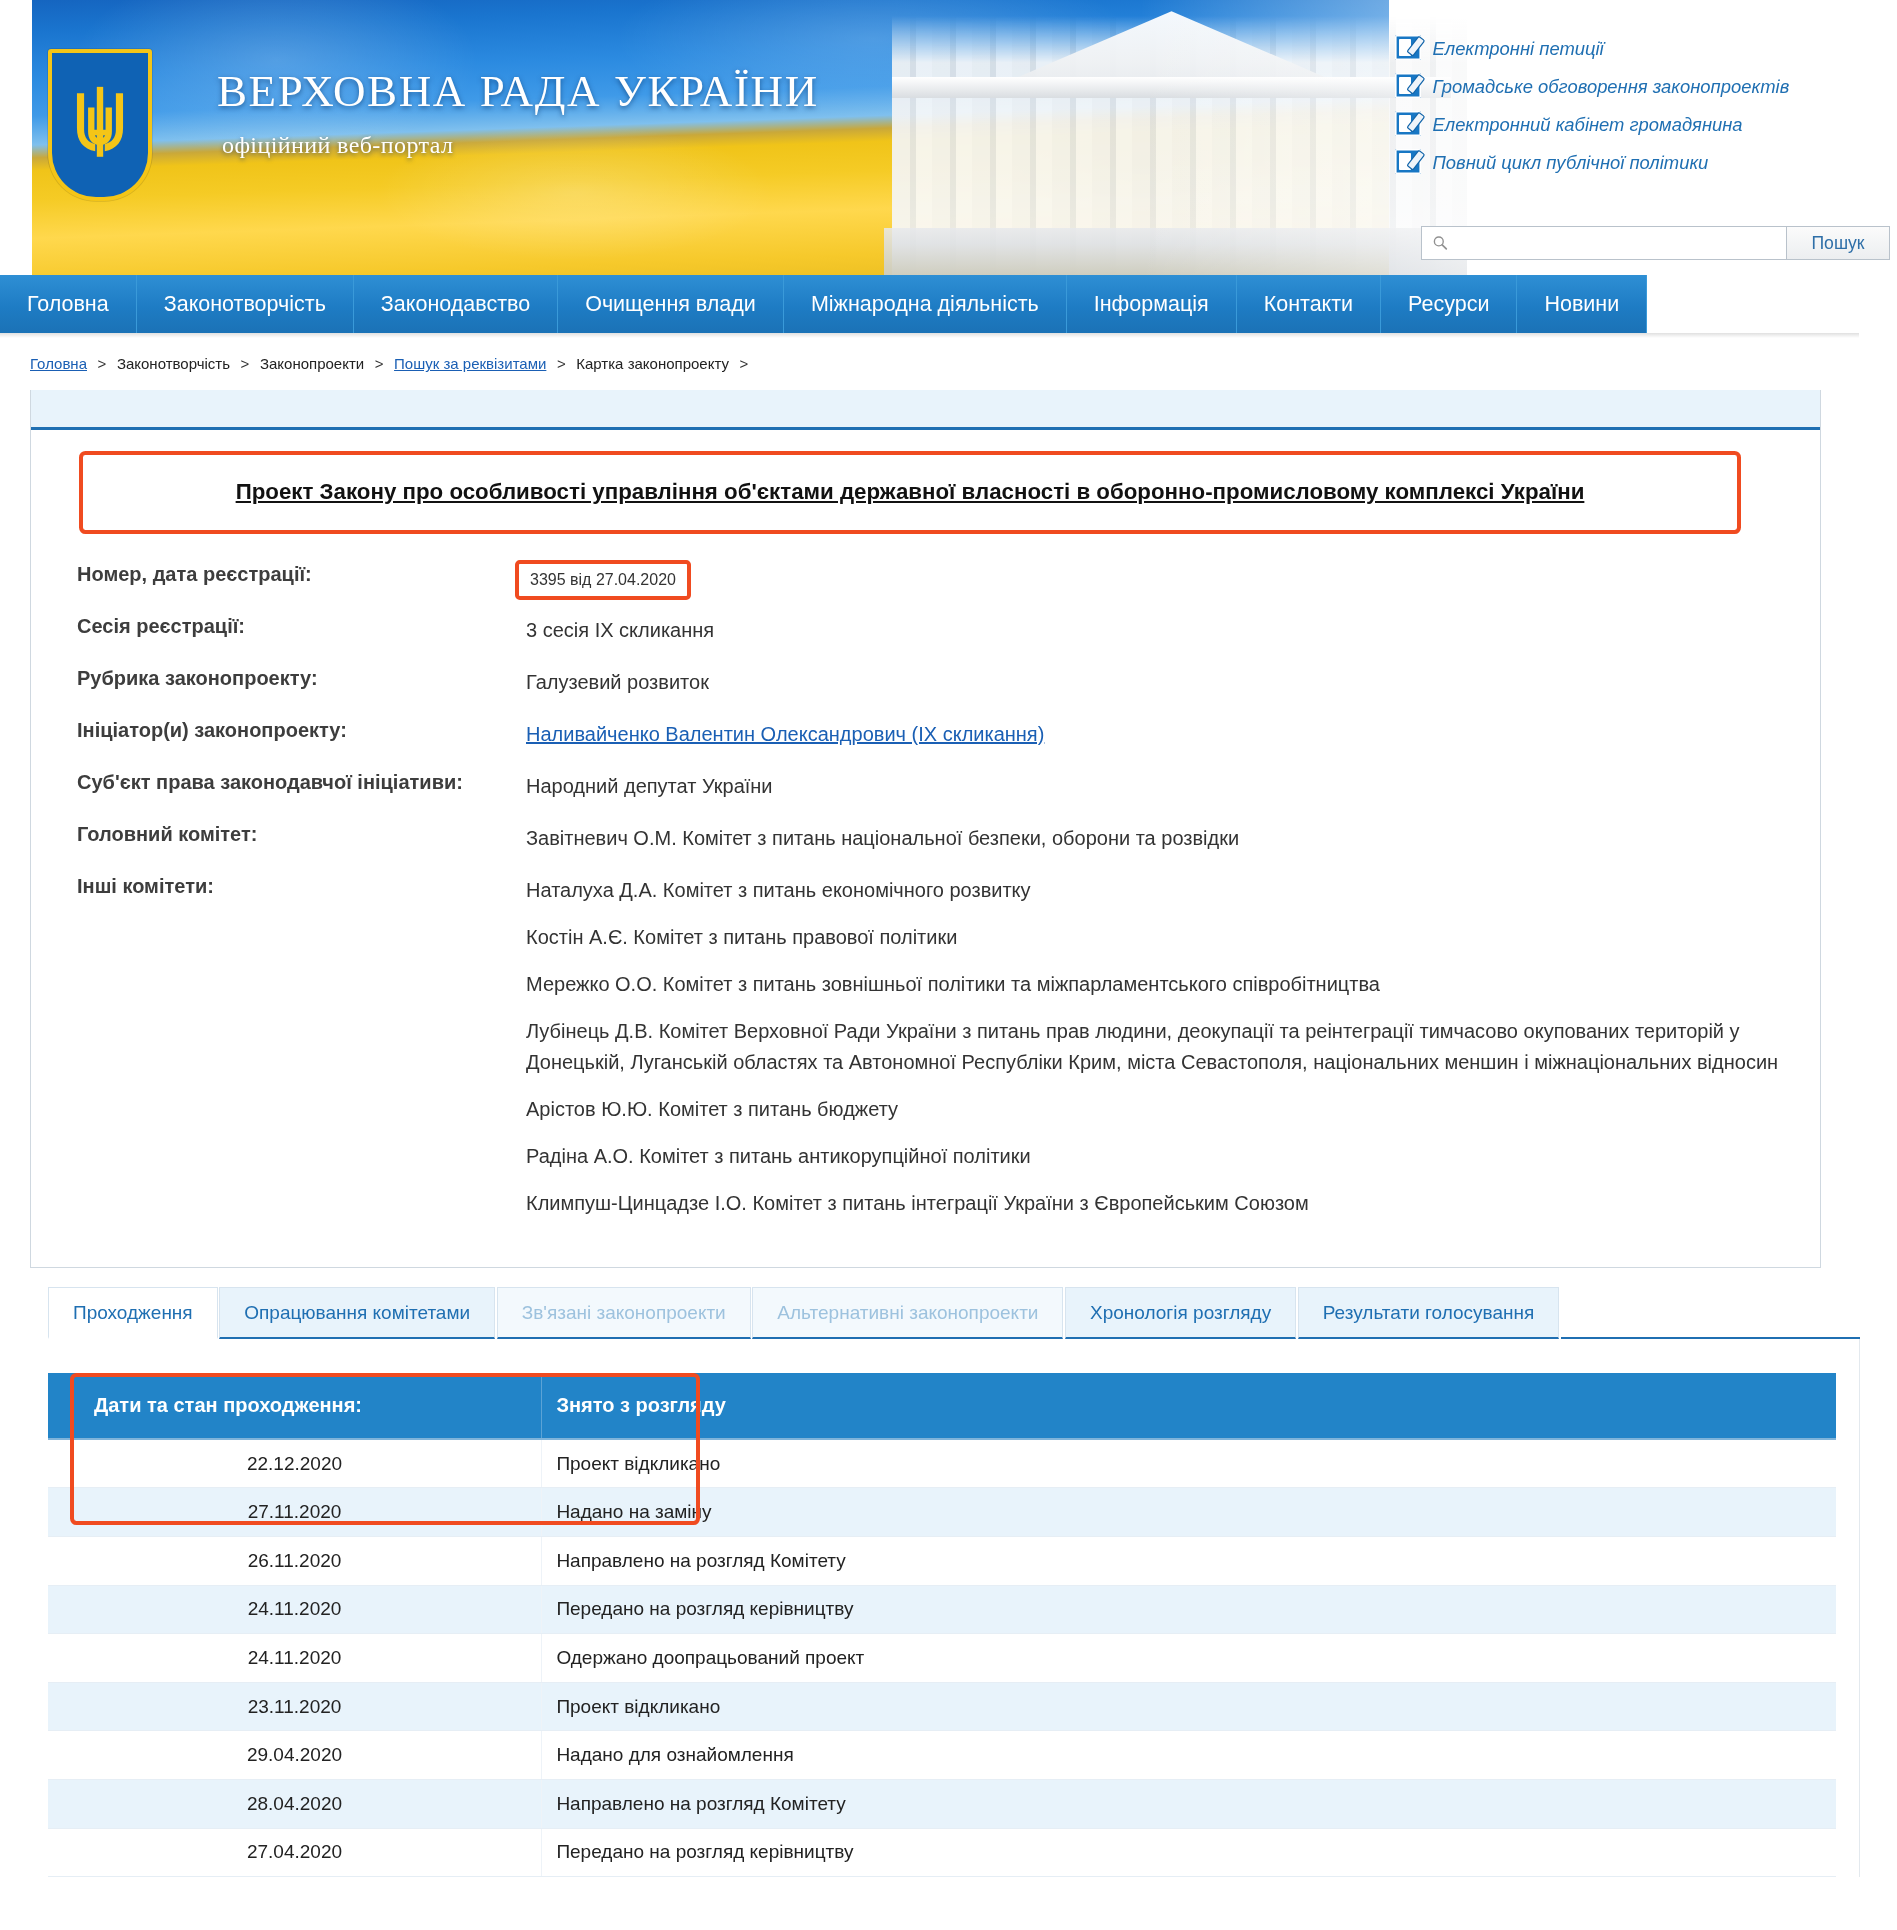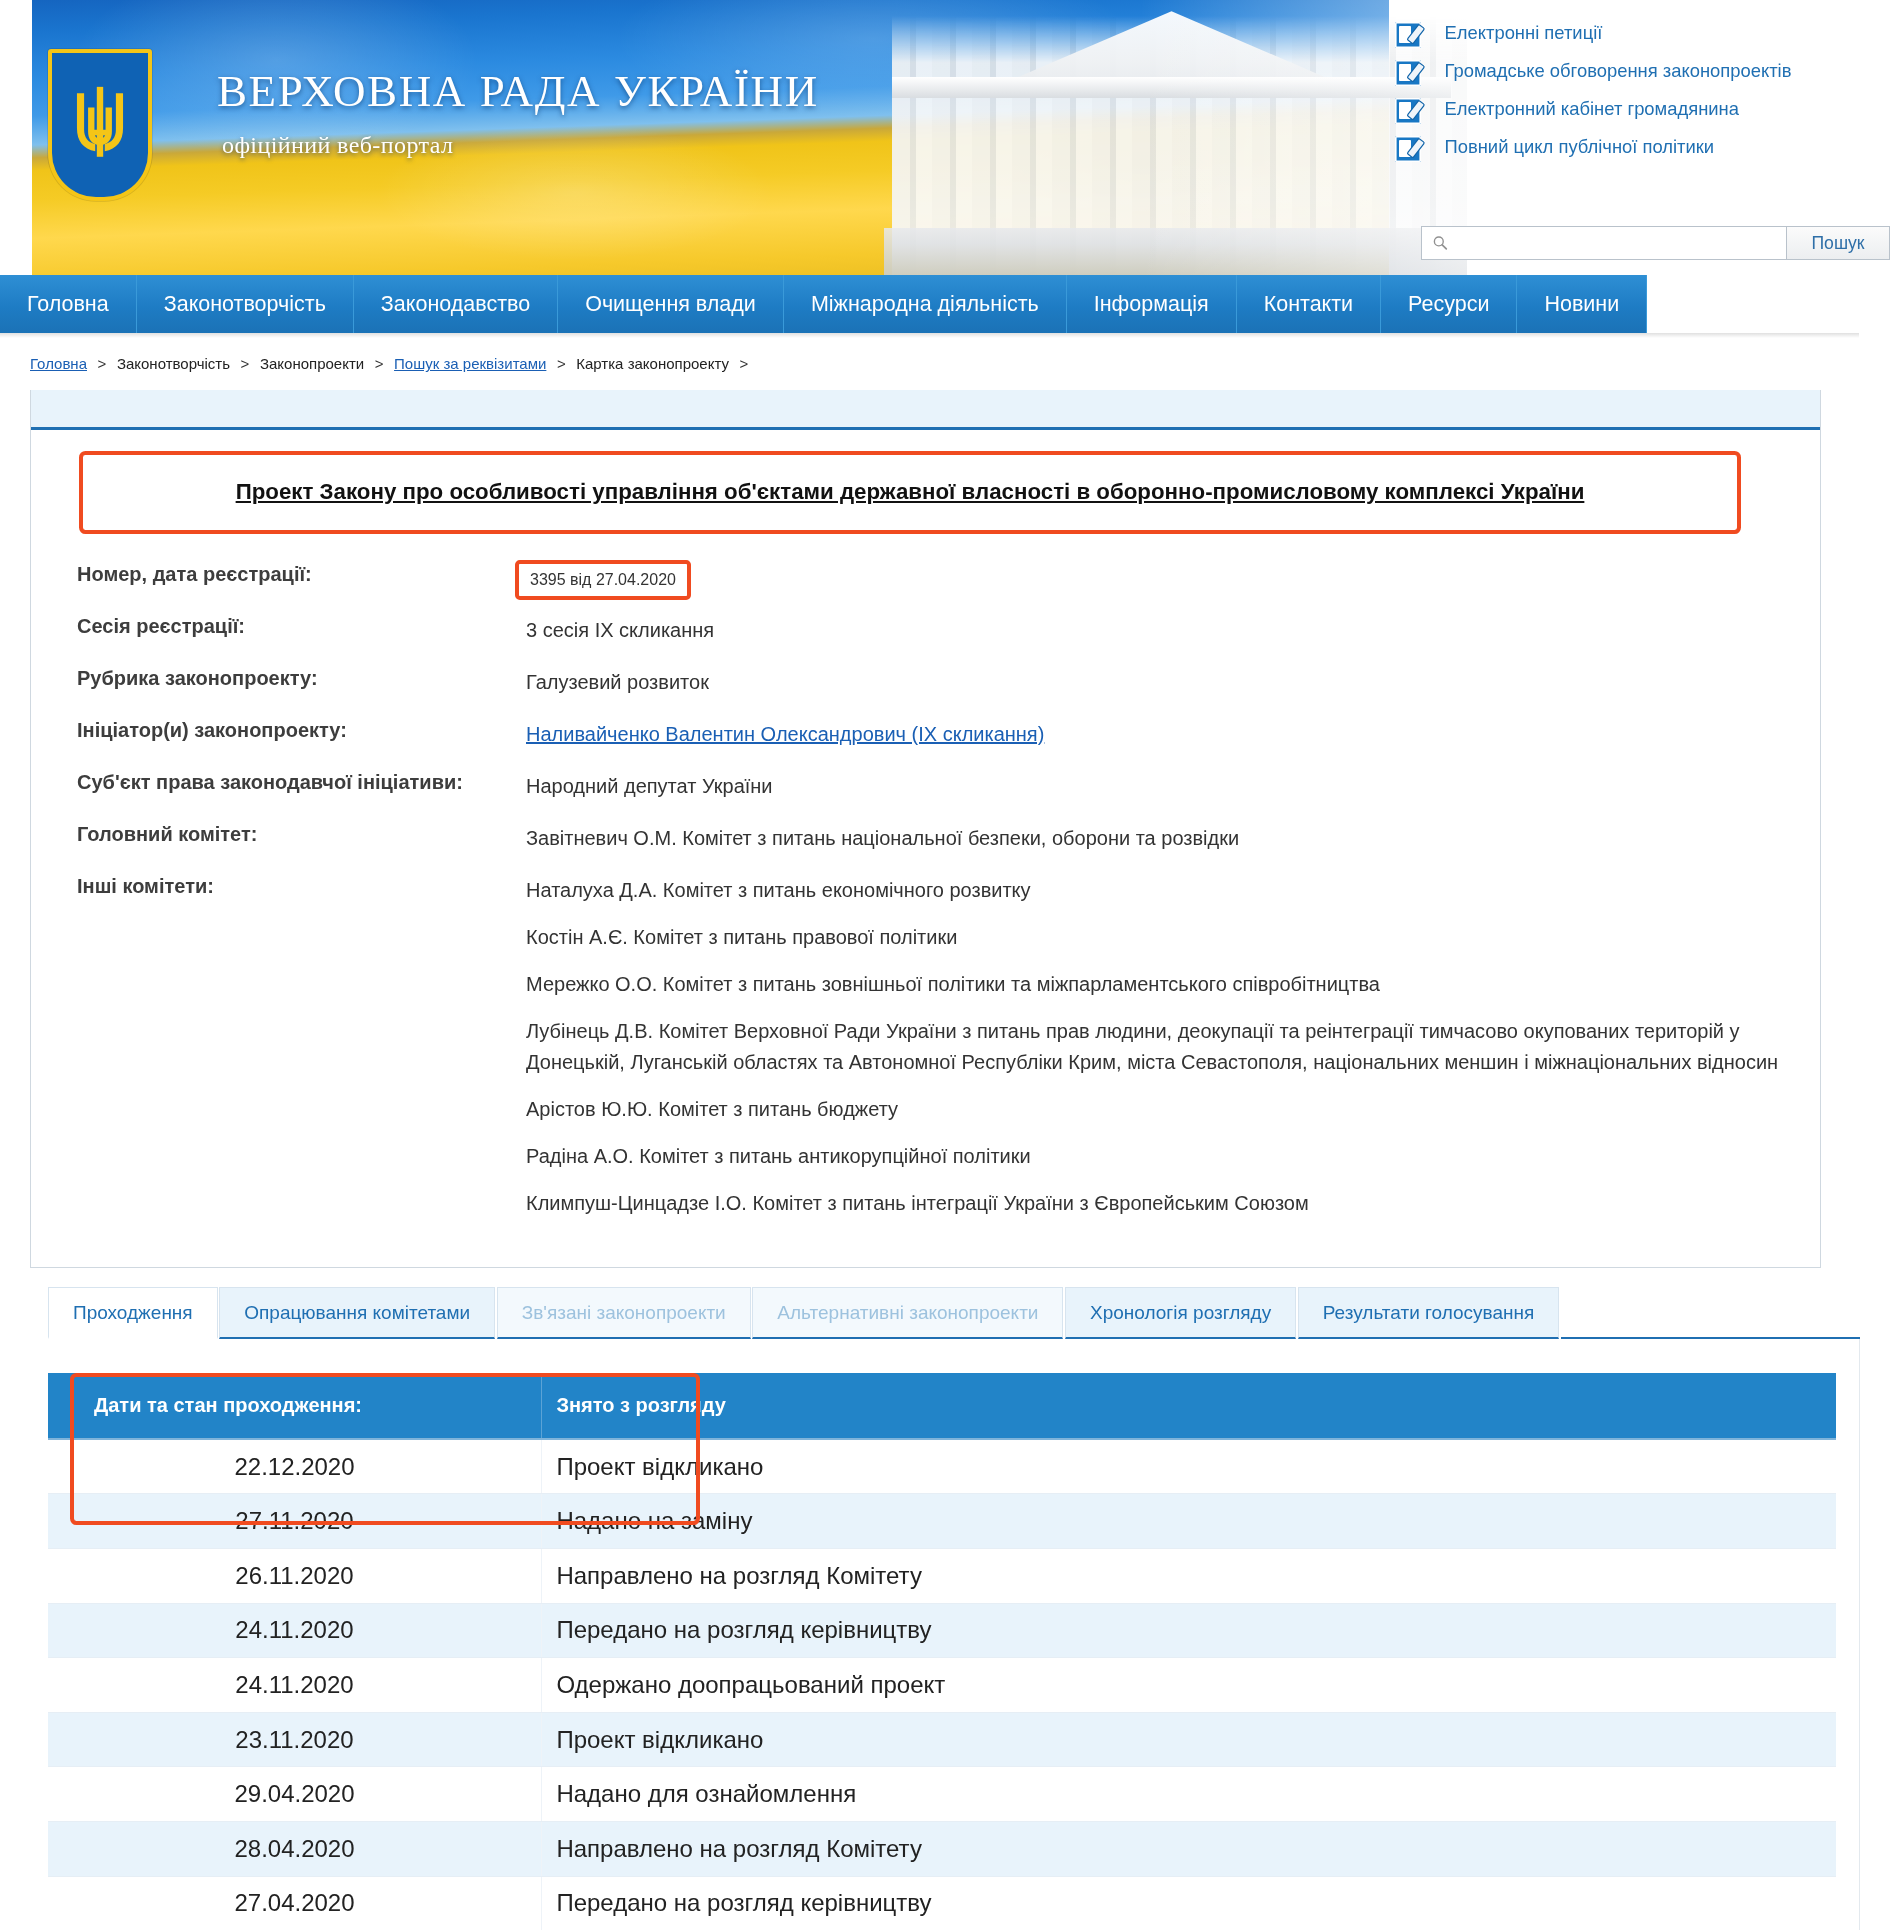--- a/index.html
+++ b/index.html
@@ -88,23 +88,24 @@
     position:absolute;left:222px;top:132px;
     font-family:"Liberation Serif","DejaVu Serif",serif;
     font-size:24px;color:#ffffff;letter-spacing:0.4px;
     text-shadow:0 1.6px 4px rgba(0,40,90,.5);
     white-space:nowrap;
   }
 
   
   .toplinks{position:absolute;right:8px;top:22.3px;width:495px;}
   .toplink{
-    display:flex;align-items:flex-start;gap:24px;
+    display:flex;align-items:flex-end;gap:12px;
     height:38px;
     text-decoration:none;
+    font-style:italic;
   }
   .tl-icon{
     width:25.5px;height:25.5px;flex:0 0 25.5px;
     background:#1877c4;border-radius:1.6px;position:relative;
     box-shadow:inset 0 0 0 1.6px #ffffff;
   }
   .tl-icon::before{
     content:"";position:absolute;left:4px;top:4px;width:12px;height:17px;
     background:#ffffff;border-radius:0.8px;
   }
@@ -270,21 +271,21 @@
     color:#ffffff;
     font-size:20px;
     font-weight:bold;
     text-align:left;
     padding:21px 0 21px 0;
     border-bottom:2.4px solid #7fb4da;
   }
   table.passage th.c1{width:447px;padding-left:46px;}
   table.passage th.c2{width:1280px;padding-left:14.4px;border-left:0.8px solid #5ba3d6;}
   table.passage td{
-    font-size:24px;color:#222;
+    font-size:19px;color:#222;
     padding:12.8px 0;
     border-bottom:0.8px solid #e6eef5;
   }
   table.passage td.c1{
     width:447px;text-align:center;
   }
   table.passage td.c2{
     padding-left:14.4px;border-left:0.8px solid #eef3f8;
   }
   table.passage tbody tr:nth-child(even){background:#e8f3fb;}

